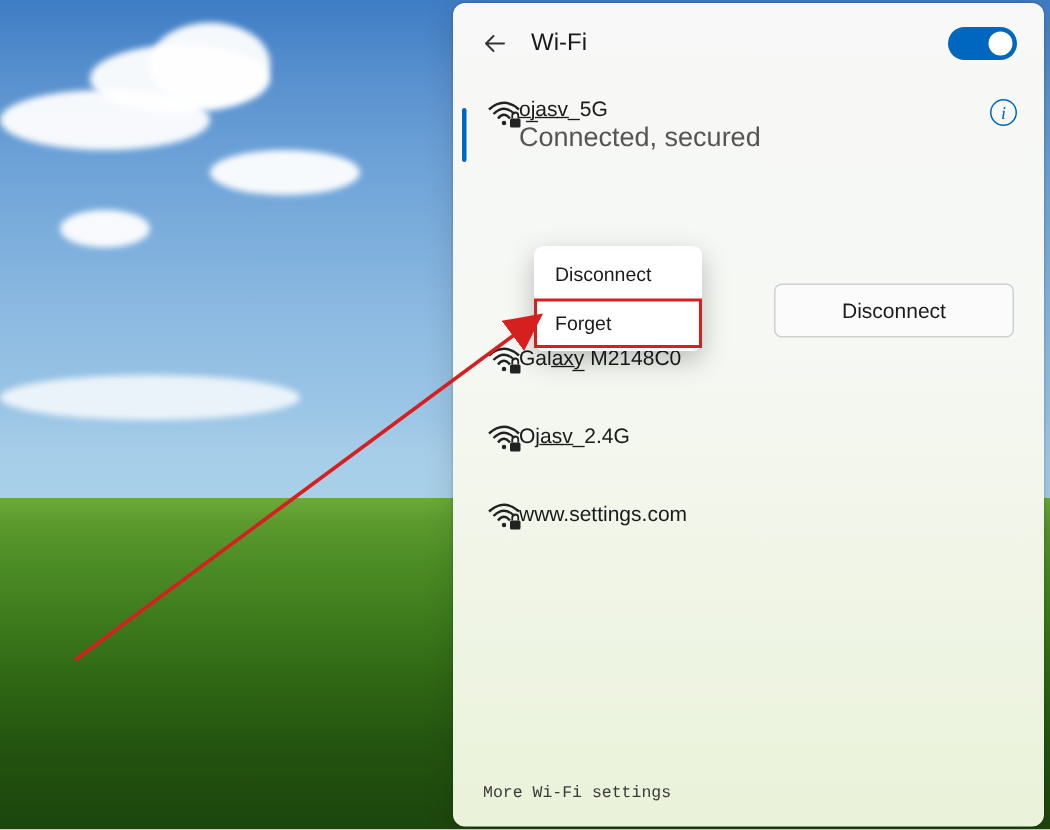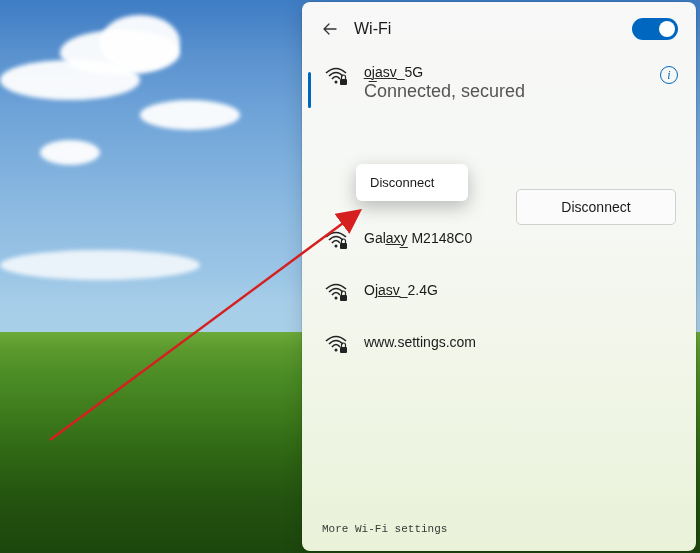--- a/index.html
+++ b/index.html
@@ -63,21 +63,20 @@
   }
   .toggle::after {
     content:""; position:absolute; right:3px; top:3px;
     width:16px; height:16px; background:#fff; border-radius:50%;
   }
   .net-list { flex:1; overflow:hidden; position:relative; }
   .net-item {
     display:flex;
     align-items:flex-start;
     padding:10px 18px 10px 22px;
-    gap:18px;
     position:relative;
   }
   .net-item.selected::before {
     content:""; position:absolute; left:6px; top:18px;
     width:3px; height:36px; background:#0067c0; border-radius:2px;
   }
   .wifi-icon { width:22px; height:18px; flex:none; margin-top:2px; position:relative; }
   .net-text { flex:1; min-width:0; }
   .net-name { font-size:14px; color:#1a1a1a; }
   .net-status { font-size:18px; color:#555; margin-top:1px; }
@@ -176,20 +175,21 @@
         </div>
         <div class="net-text">
           <div class="net-name">o̲j̲a̲s̲v̲_5G</div>
           <div class="net-status">Connected, secured</div>
         </div>
         <div class="info-icon">i</div>
       </div>
 
       <div class="context-menu">
         <div class="menu-item">Disconnect</div>
+        <div class="menu-item highlight">Forget</div>
       </div>
 
       <button class="disconnect-btn">Disconnect</button>
 
       <div style="height:100px"></div>
 
       <div class="net-item simple">
         <div class="wifi-icon">
           <svg width="24" height="20" viewBox="0 0 24 20">
             <path d="M2 7 Q12 -2 22 7" stroke="#222" stroke-width="1.6" fill="none"></path>

